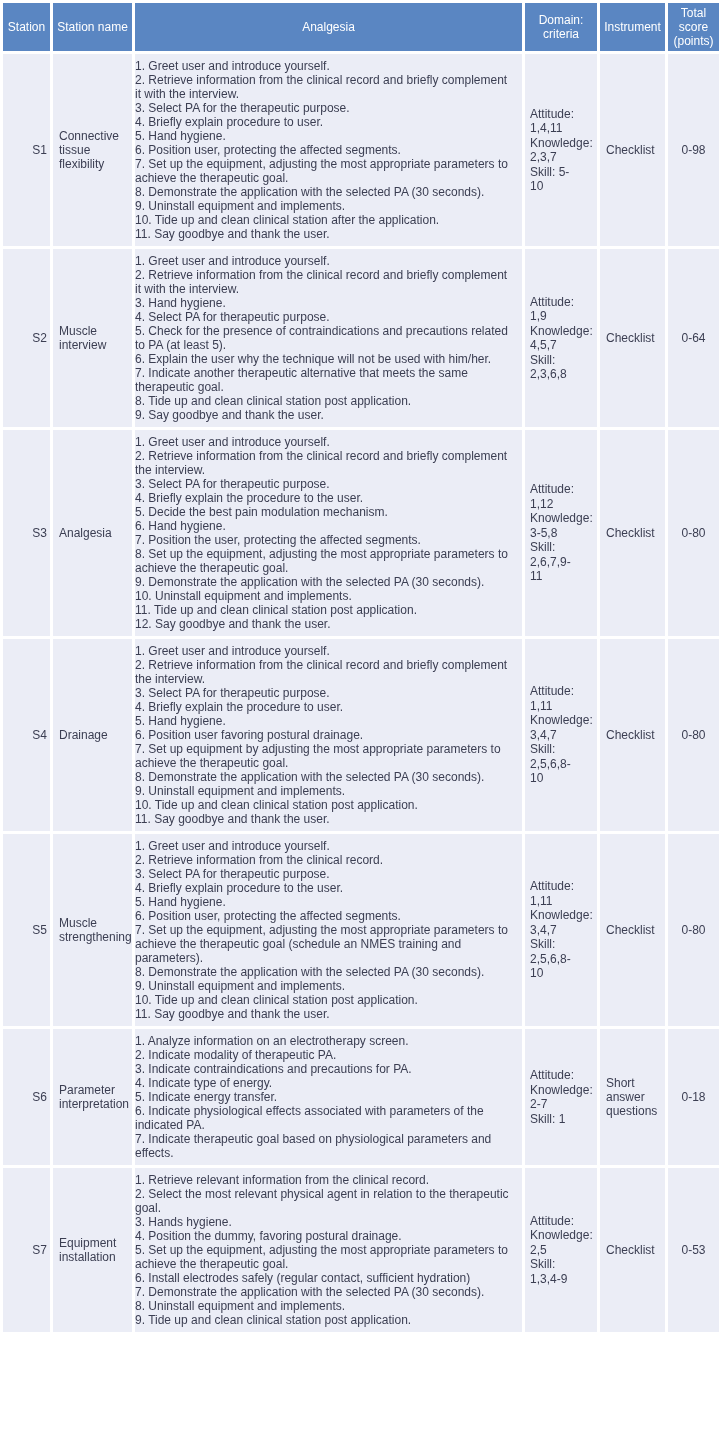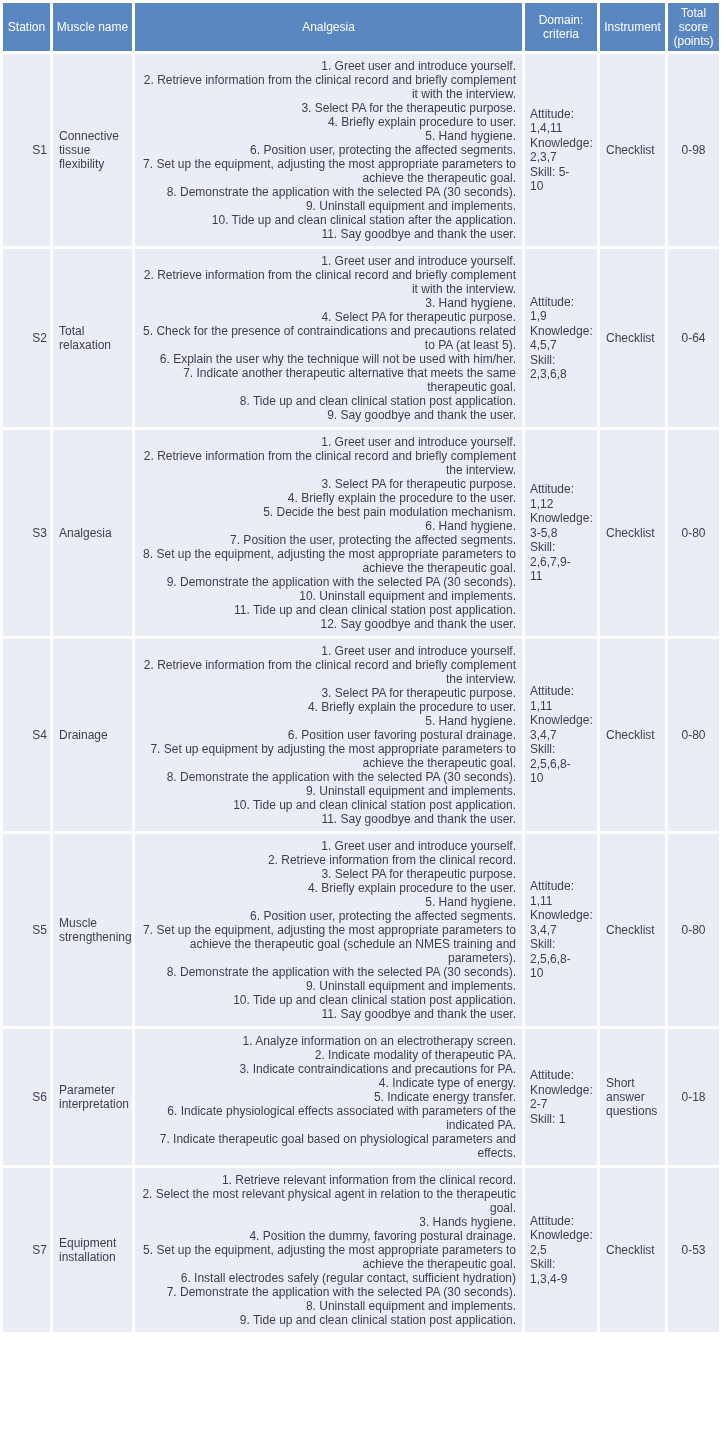--- a/index.html
+++ b/index.html
@@ -42,21 +42,21 @@
   td{
     background:var(--row-bg);
     font-size:12px;
     line-height:14px;
     vertical-align:middle;
     padding:5px 3px;
   }
   td.station{text-align:right;}
   td.name{text-align:left;padding-left:6px;padding-right:4px;}
   td.criteria{
-    text-align:right;
+    text-align:left;
     white-space:pre-line;
     padding:5px 6px 5px 0;
   }
   td.domain{
     text-align:left;
     white-space:pre-line;
     line-height:14.5px;
     padding-left:5px;padding-right:16px;
   }
   td.instrument{text-align:left;padding-left:6px;padding-right:2px;}
@@ -70,21 +70,21 @@
     <col class="c-station">
       <col class="c-name">
       <col class="c-criteria">
     <col class="c-domain">
       <col class="c-instrument">
       <col class="c-score">
   </colgroup>
   <thead>
     <tr>
       <th>Station</th>
-      <th>Muscle name</th>
+      <th>Station name</th>
       <th>Analgesia</th>
       <th>Domain: criteria</th>
       <th>Instrument</th>
       <th>Total score (points)</th>
     </tr>
   </thead>
   <tbody>
     <tr>
       <td class="station">S1</td>
       <td class="name">Connective tissue flexibility</td>
@@ -100,21 +100,21 @@
 10. Tide up and clean clinical station after the application.
 11. Say goodbye and thank the user.</td>
       <td class="domain">Attitude: 1,4,11
 Knowledge: 2,3,7
 Skill: 5-10</td>
       <td class="instrument">Checklist</td>
       <td class="score">0-98</td>
     </tr>
     <tr>
       <td class="station">S2</td>
-      <td class="name">Total relaxation</td>
+      <td class="name">Muscle interview</td>
       <td class="criteria">1. Greet user and introduce yourself.
 2. Retrieve information from the clinical record and briefly complement it with the interview.
 3. Hand hygiene.
 4. Select PA for therapeutic purpose.
 5. Check for the presence of contraindications and precautions related to PA (at least 5).
 6. Explain the user why the technique will not be used with him/her.
 7. Indicate another therapeutic alternative that meets the same therapeutic goal.
 8. Tide up and clean clinical station post application.
 9. Say goodbye and thank the user.</td>
       <td class="domain">Attitude: 1,9

